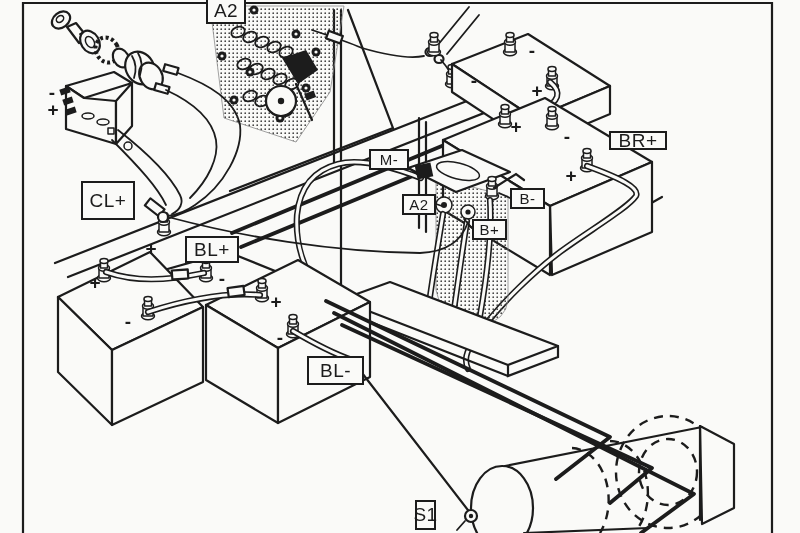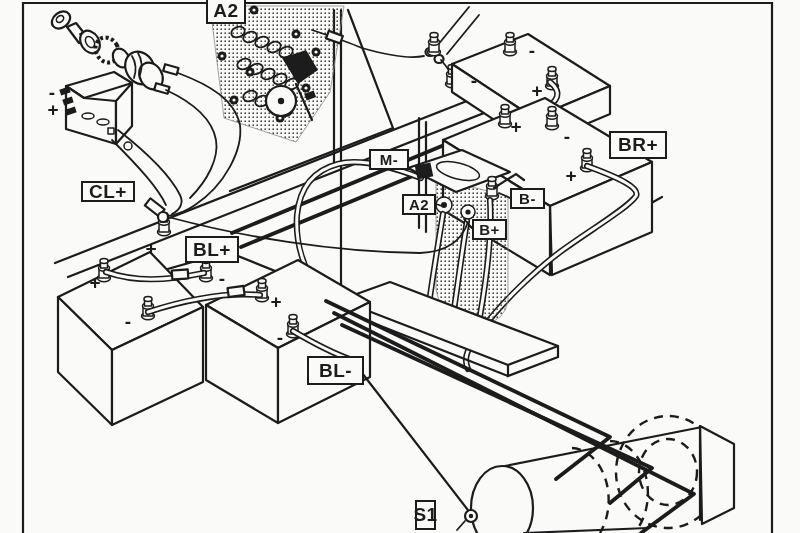--- a/index.html
+++ b/index.html
@@ -13,21 +13,21 @@
   .tk {fill:none;stroke:var(--ink);stroke-width:3.8;stroke-linecap:round;stroke-linejoin:round;}
   .s  {fill:var(--paper);stroke:var(--ink);stroke-width:2.2;stroke-linejoin:round;}
   .s15{fill:var(--paper);stroke:var(--ink);stroke-width:1.5;stroke-linejoin:round;}
   .sd {fill:var(--ink);stroke:none;}
   .co {fill:none;stroke:var(--ink);stroke-width:6.2;stroke-linecap:round;}
   .ci {fill:none;stroke:var(--paper);stroke-width:3;stroke-linecap:round;}
   .dash{fill:none;stroke:var(--ink);stroke-width:2.4;stroke-dasharray:9 7;}
   
   .lbl{position:absolute;display:flex;align-items:center;justify-content:center;
        background:var(--paper);border:2.5px solid var(--ink);color:var(--ink);
-       font-weight:bold;letter-spacing:.5px;box-sizing:border-box;z-index:5;}
+       font-weight:normal;letter-spacing:.5px;box-sizing:border-box;z-index:5;}
   .lbl.big{font-size:19px;}
   .lbl.small{font-size:15px;border-width:2px;}
   
   .pol{position:absolute;transform:translate(-50%,-50%);color:var(--ink);
        font-weight:bold;font-size:19px;z-index:4;line-height:1;}
 </style>
 </head>
 <body>
 
 <div class="canvas">
@@ -277,27 +277,27 @@
 
   <g>
     <path class="w" d="M409,168 L421,177"></path>
     <path class="w" d="M436,204 L442,206"></path>
     <path class="w" d="M510,198 L499,193"></path>
     <path class="w" d="M472,228 L464,219"></path>
   </g>
 </svg>
 
 <div class="lbl big" style="left:206px;top:0;width:40px;height:24px;border-top:none;">A2</div>
-<div class="lbl big" style="left:81px;top:181px;width:54px;height:21px;">CL+</div>
+<div class="lbl big" style="left:81px;top:181px;width:54px;height:39px;">CL+</div>
 <div class="lbl big" style="left:185px;top:236px;width:54px;height:27px;">BL+</div>
 <div class="lbl small" style="left:369px;top:149px;width:40px;height:21px;">M-</div>
 <div class="lbl small" style="left:402px;top:194px;width:34px;height:21px;">A2</div>
 <div class="lbl small" style="left:510px;top:188px;width:35px;height:21px;">B-</div>
 <div class="lbl small" style="left:472px;top:219px;width:35px;height:21px;">B+</div>
-<div class="lbl big" style="left:609px;top:131px;width:58px;height:28px;text-align:center;">BR+</div>
+<div class="lbl big" style="left:609px;top:131px;width:58px;height:19px;text-align:center;">BR+</div>
 <div class="lbl big" style="left:307px;top:356px;width:57px;height:29px;">BL-</div>
 <div class="lbl big" style="left:415px;top:500px;width:21px;height:30px;">S1</div>
 
 <span class="pol" style="left:52px;top:92px;">-</span>
 <span class="pol" style="left:53px;top:109px;">+</span>
 <span class="pol" style="left:474px;top:80px;">-</span>
 <span class="pol" style="left:532px;top:50px;">-</span>
 <span class="pol" style="left:537px;top:90px;">+</span>
 <span class="pol" style="left:516px;top:126px;">+</span>
 <span class="pol" style="left:567px;top:136px;">-</span>

